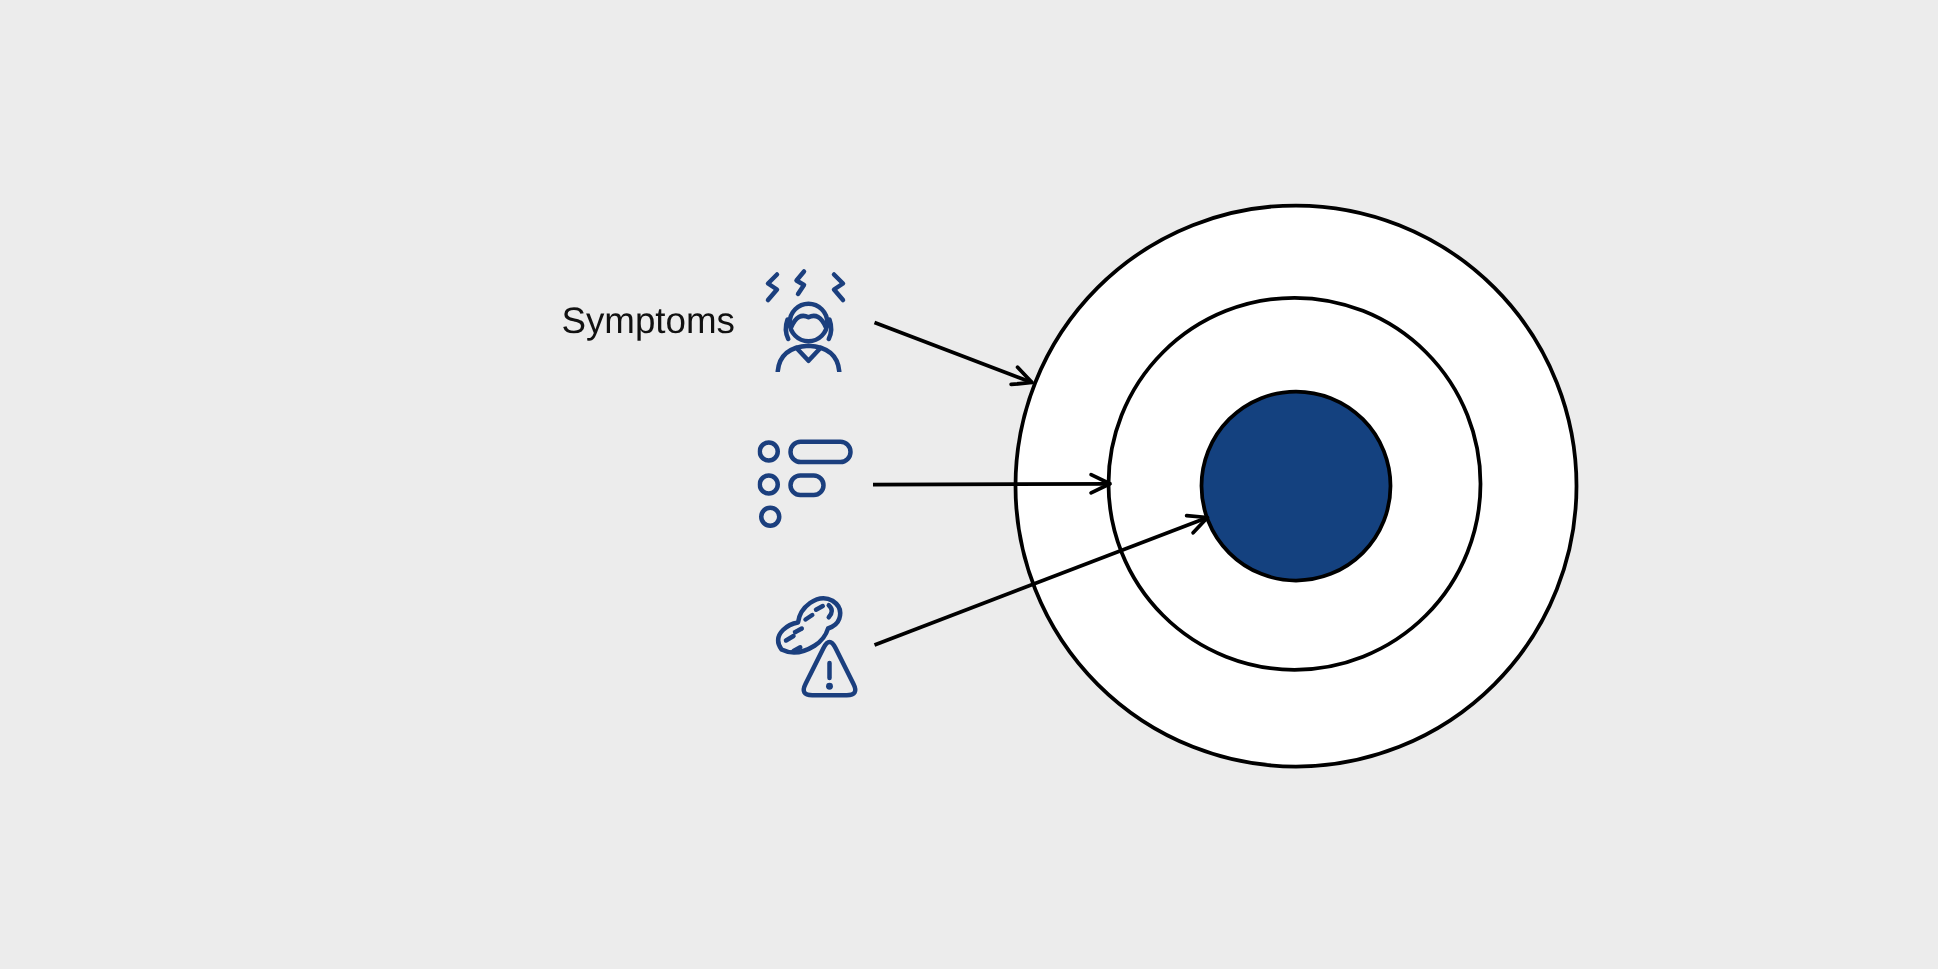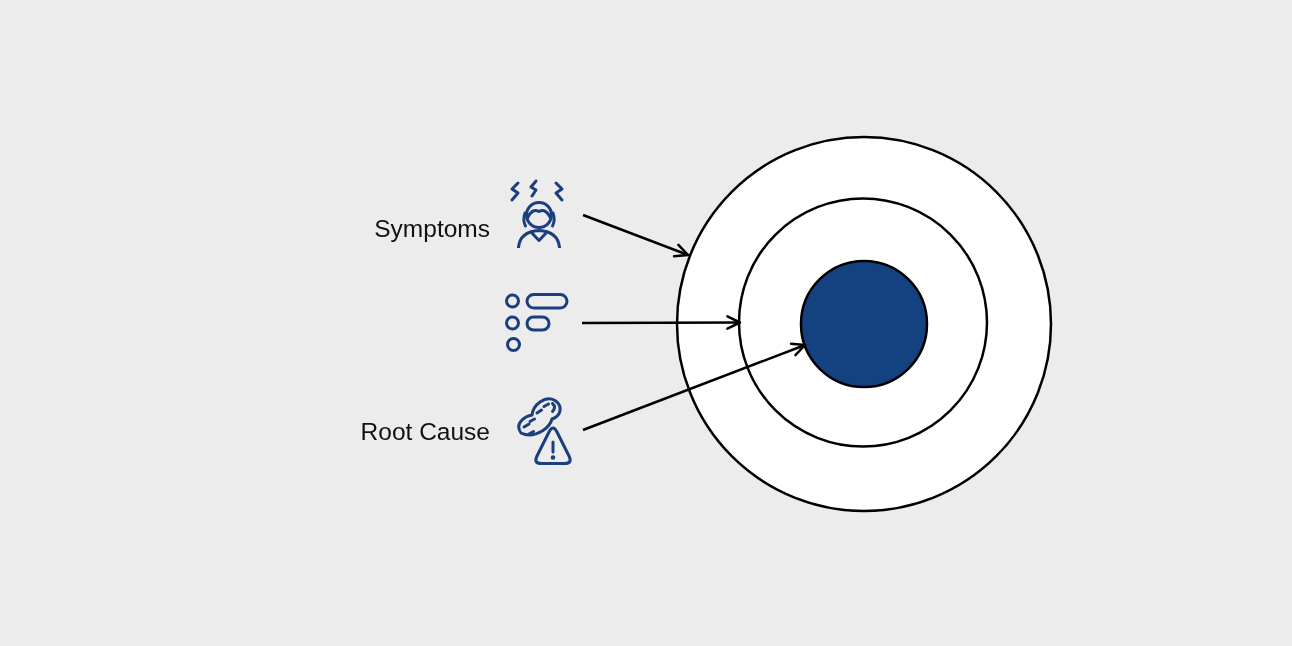--- a/index.html
+++ b/index.html
@@ -26,21 +26,21 @@
   .arrow-head{stroke:var(--arrow);stroke-width:2.5;fill:none;stroke-linecap:round;stroke-linejoin:round;}
   .label{
     position:absolute;
     right:802px;
     height:30px;line-height:30px;
     font-size:24.5px;
     color:var(--label-text);
     white-space:nowrap;
     text-align:right;
   }
-  .label-symptoms{top:214px;}
+  .label-symptoms{top:200px;}
   .label-contributory{top:308px;}
   .label-root{top:417px;}
   .icon{position:absolute;color:var(--icon);}
   .icon path,.icon polyline,.icon circle,.icon rect,.icon line{
     fill:none;stroke:currentColor;stroke-width:3;stroke-linecap:round;stroke-linejoin:round;
   }
   .icon .fill-dot{fill:currentColor;stroke:none;}
   .icon-symptoms{left:508px;top:178px;}
   .icon-list{left:505px;top:288px;}
   .icon-peanut{left:517px;top:396px;}
@@ -63,21 +63,20 @@
       <line class="arrow-line" x1="582" y1="323" x2="740" y2="322.5"></line>
       <polyline class="arrow-head" points="727.4,328.6 740,322.5 727.4,316.4"></polyline>
     </g>
     <g>
       <line class="arrow-line" x1="583" y1="430" x2="805" y2="345"></line>
       <polyline class="arrow-head" points="795.4,355.2 805,345 791.1,343.8"></polyline>
     </g>
   </svg>
 
   <div class="label label-symptoms">Symptoms</div>
-  <div class="label label-root">Root Cause</div>
 
   <svg class="icon icon-symptoms" width="60" height="70" viewBox="0 0 60 70">
     <polyline points="10,5 4,11 10,15 4,22"></polyline>
     <polyline points="28,3 23,9 28,12 24,18"></polyline>
     <polyline points="48,5 54,11 48,15 54,22"></polyline>
     <circle cx="31" cy="37" r="12.5"></circle>
     <path d="M19.5 40 Q24 30 31 33.5 Q38 30 42.5 40"></path>
     <path d="M17 35 Q14.5 42 17.5 48"></path>
     <path d="M45 35 Q47.5 42 44.5 48"></path>
     <path d="M10.5 69.5 Q12 53.5 31 52.5 Q50 53.5 51.5 69.5"></path>

